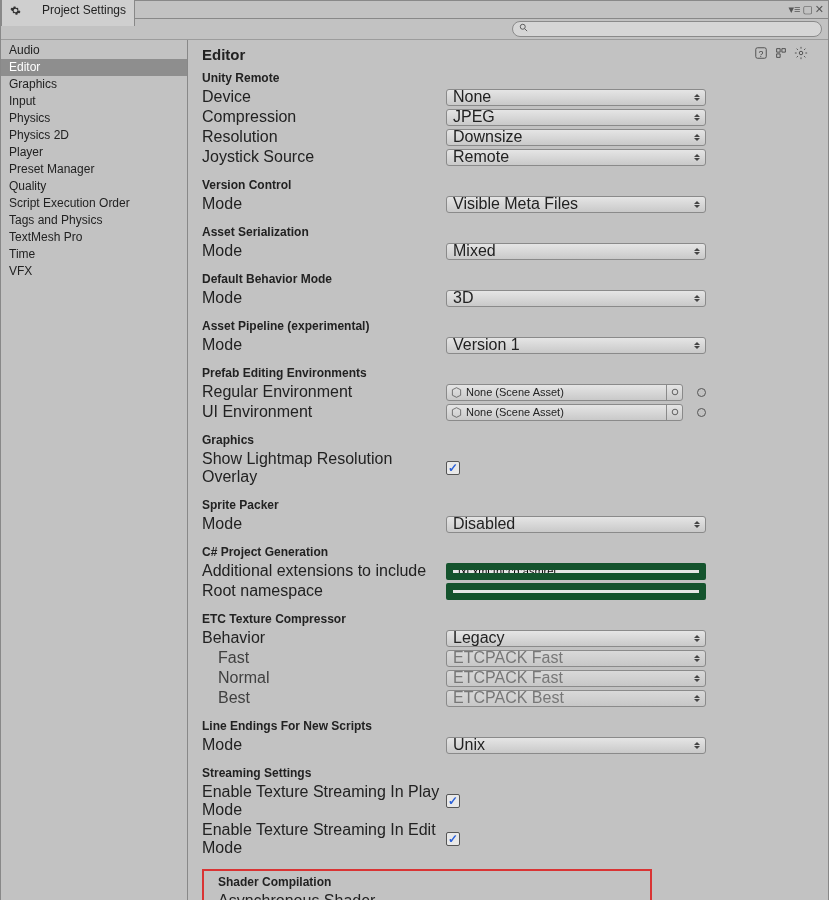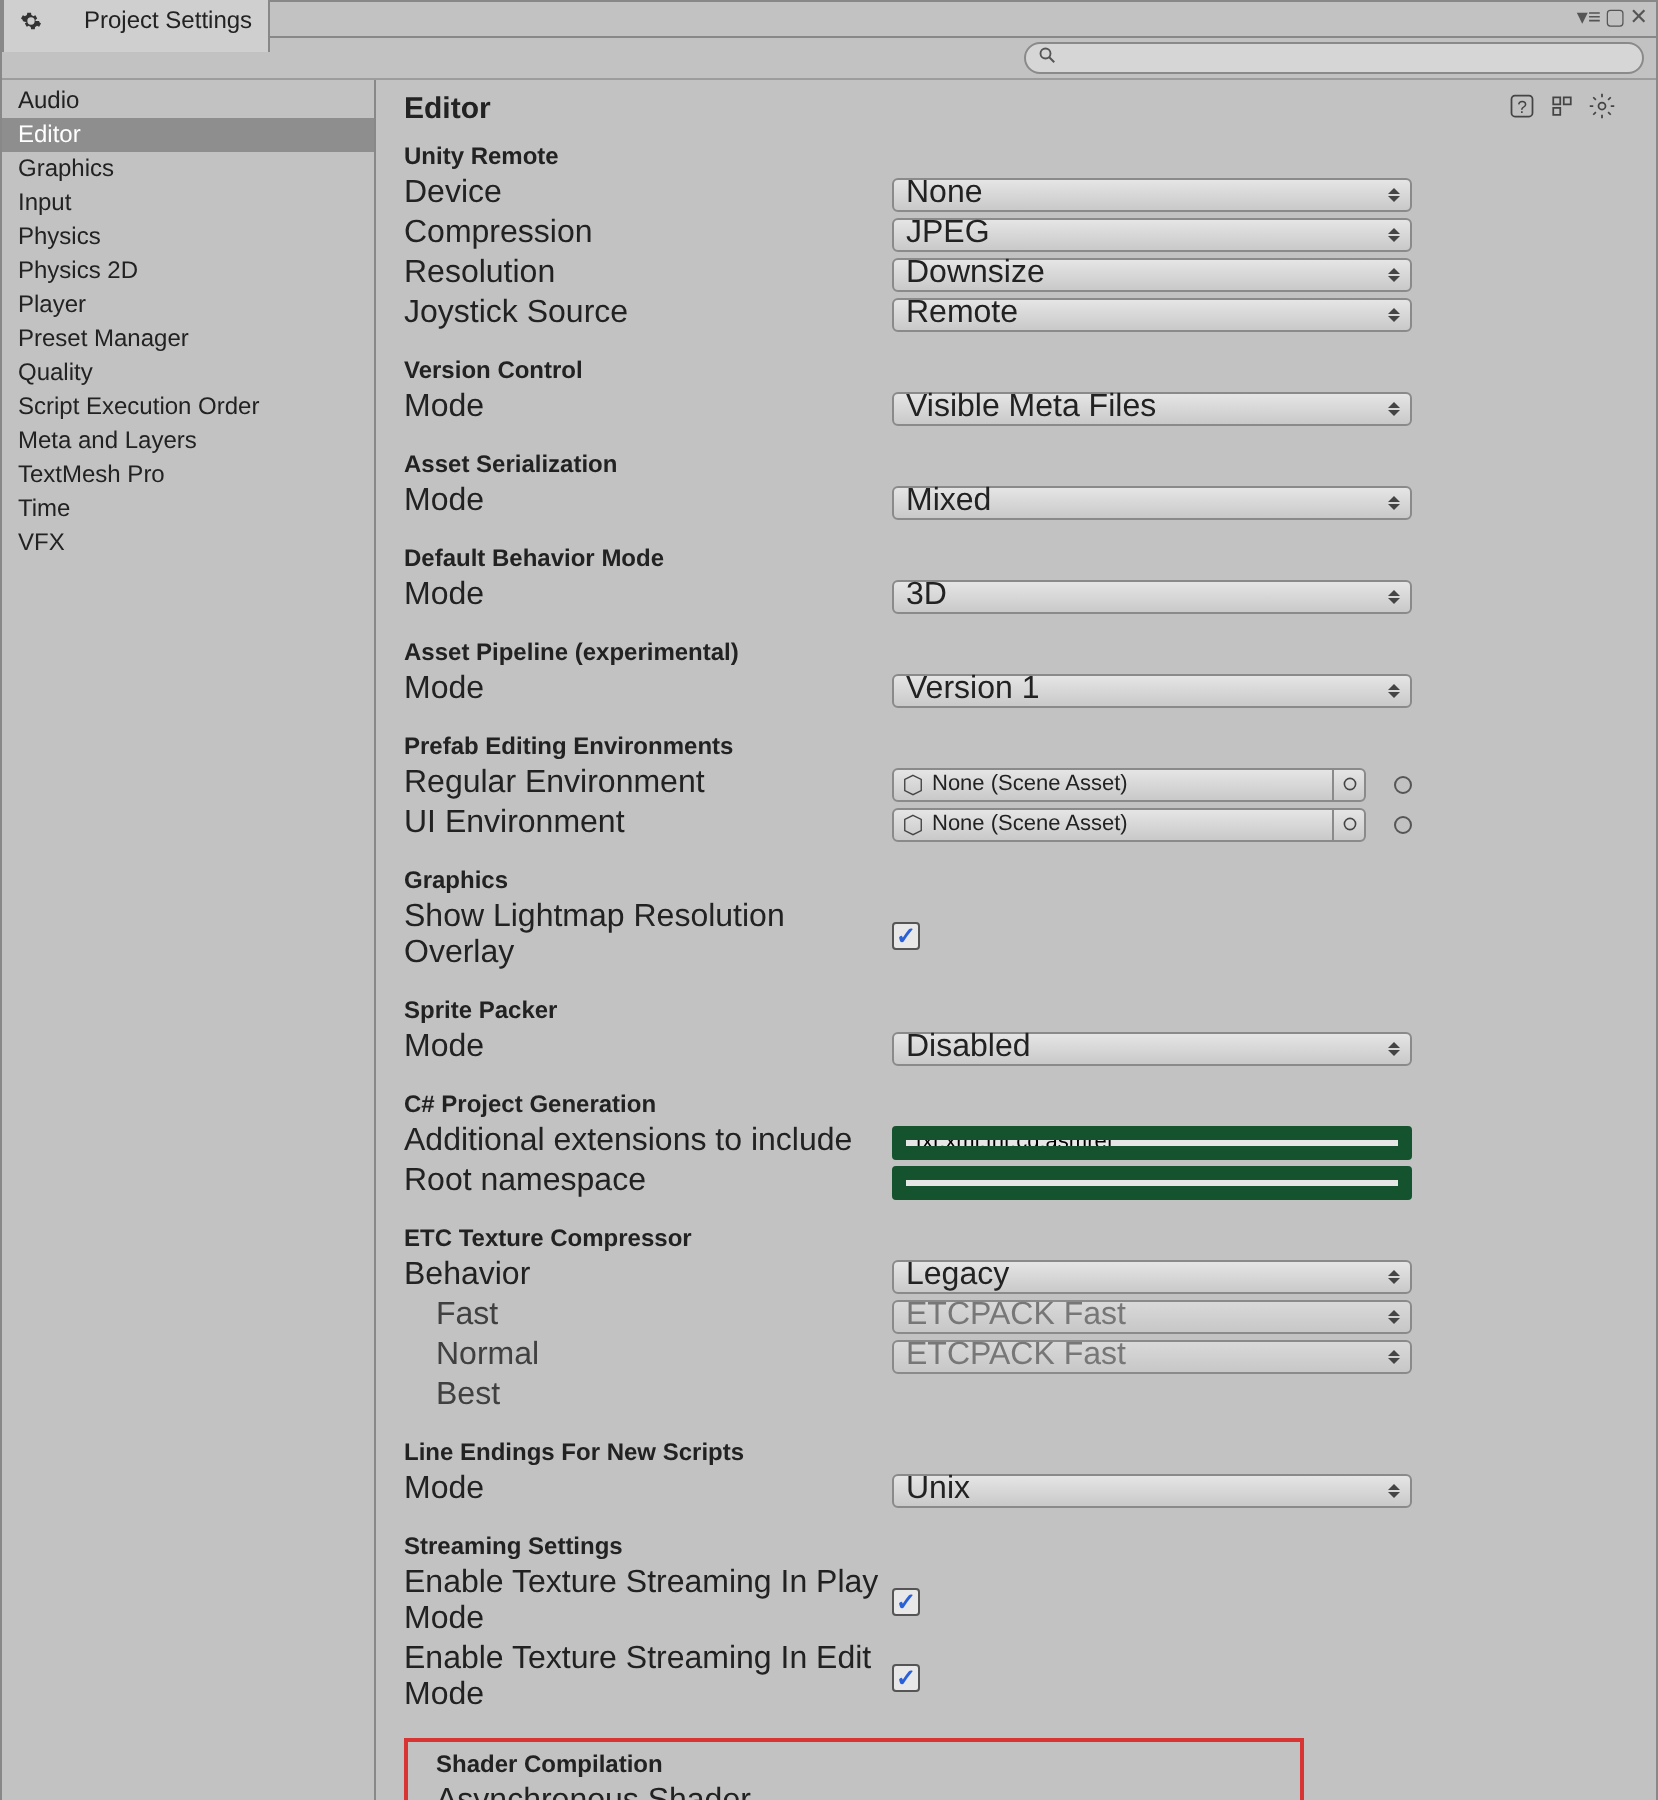--- a/index.html
+++ b/index.html
@@ -260,21 +260,21 @@
         <div class="sidebar-item">Audio</div>
         <div class="sidebar-item selected">Editor</div>
         <div class="sidebar-item">Graphics</div>
         <div class="sidebar-item">Input</div>
         <div class="sidebar-item">Physics</div>
         <div class="sidebar-item">Physics 2D</div>
         <div class="sidebar-item">Player</div>
         <div class="sidebar-item">Preset Manager</div>
         <div class="sidebar-item">Quality</div>
         <div class="sidebar-item">Script Execution Order</div>
-        <div class="sidebar-item">Meta and Layers</div>
+        <div class="sidebar-item">Tags and Physics</div>
         <div class="sidebar-item">TextMesh Pro</div>
         <div class="sidebar-item">Time</div>
         <div class="sidebar-item">VFX</div>
       </div>
 
     <div class="main">
       <div class="page-header">
         <div class="page-title">Editor</div>
         <div class="header-icons">
           <span><svg viewBox="0 0 16 16">
@@ -488,20 +488,26 @@
           <div class="label-col indent1">Normal</div>
           <div class="control-col">
               <div class="dropdown disabled">
                 <span>ETCPACK Fast</span>
                 <span class="caret"></span>
               </div>
             </div>
         </div>
         <div class="row">
           <div class="label-col indent1">Best</div>
+          <div class="control-col">
+              <div class="dropdown disabled">
+                <span>ETCPACK Best</span>
+                <span class="caret"></span>
+              </div>
+            </div>
         </div>
       </div>
 
       <div class="section">
         <div class="section-title">Line Endings For New Scripts</div>
         <div class="row">
           <div class="label-col">Mode</div>
           <div class="control-col">
               <div class="dropdown">
                 <span>Unix</span>

